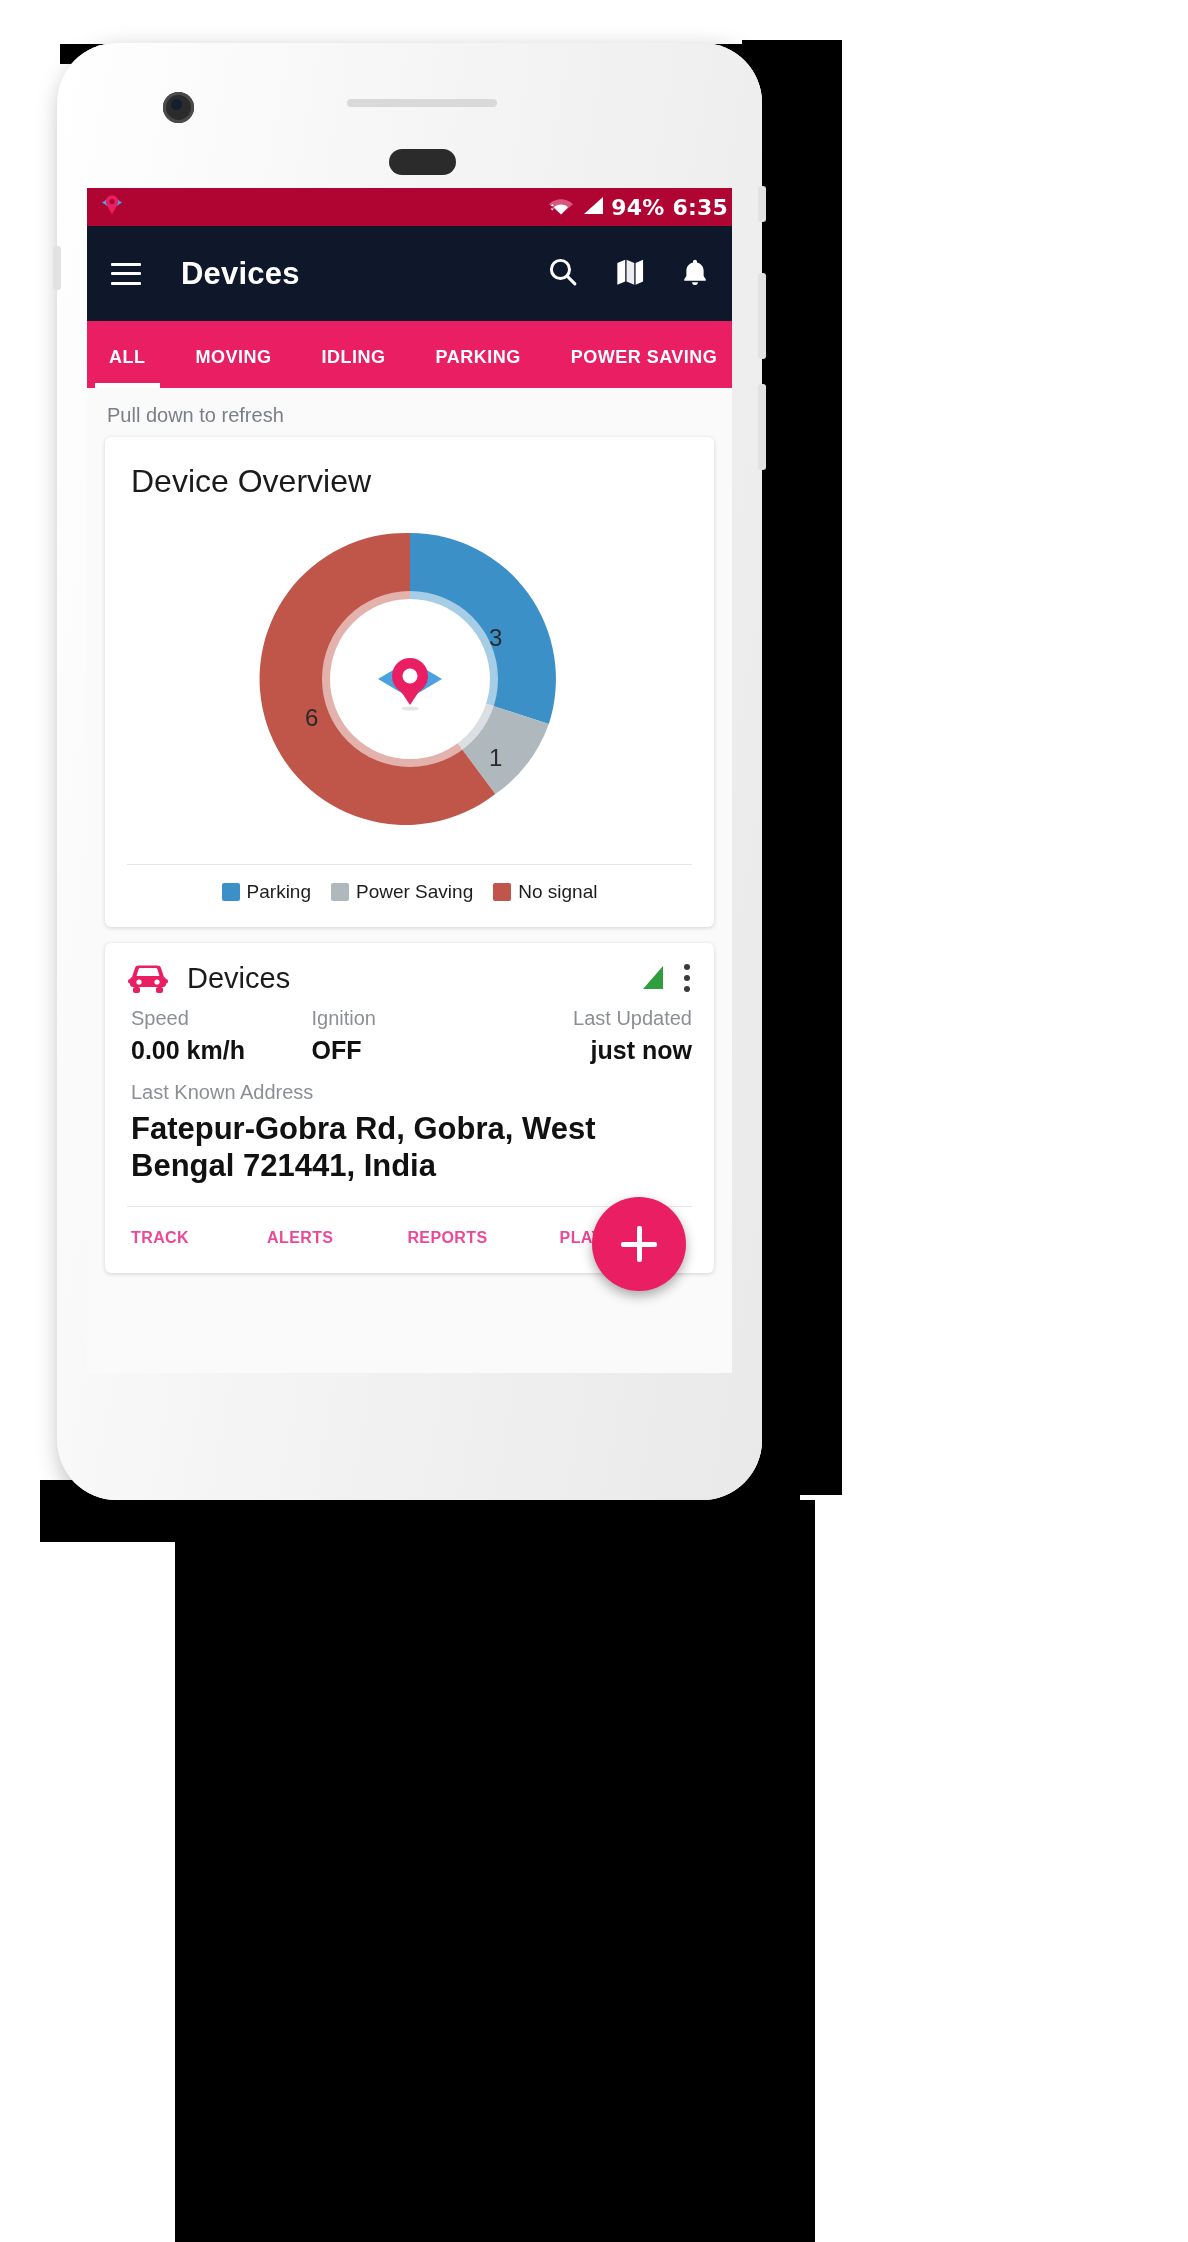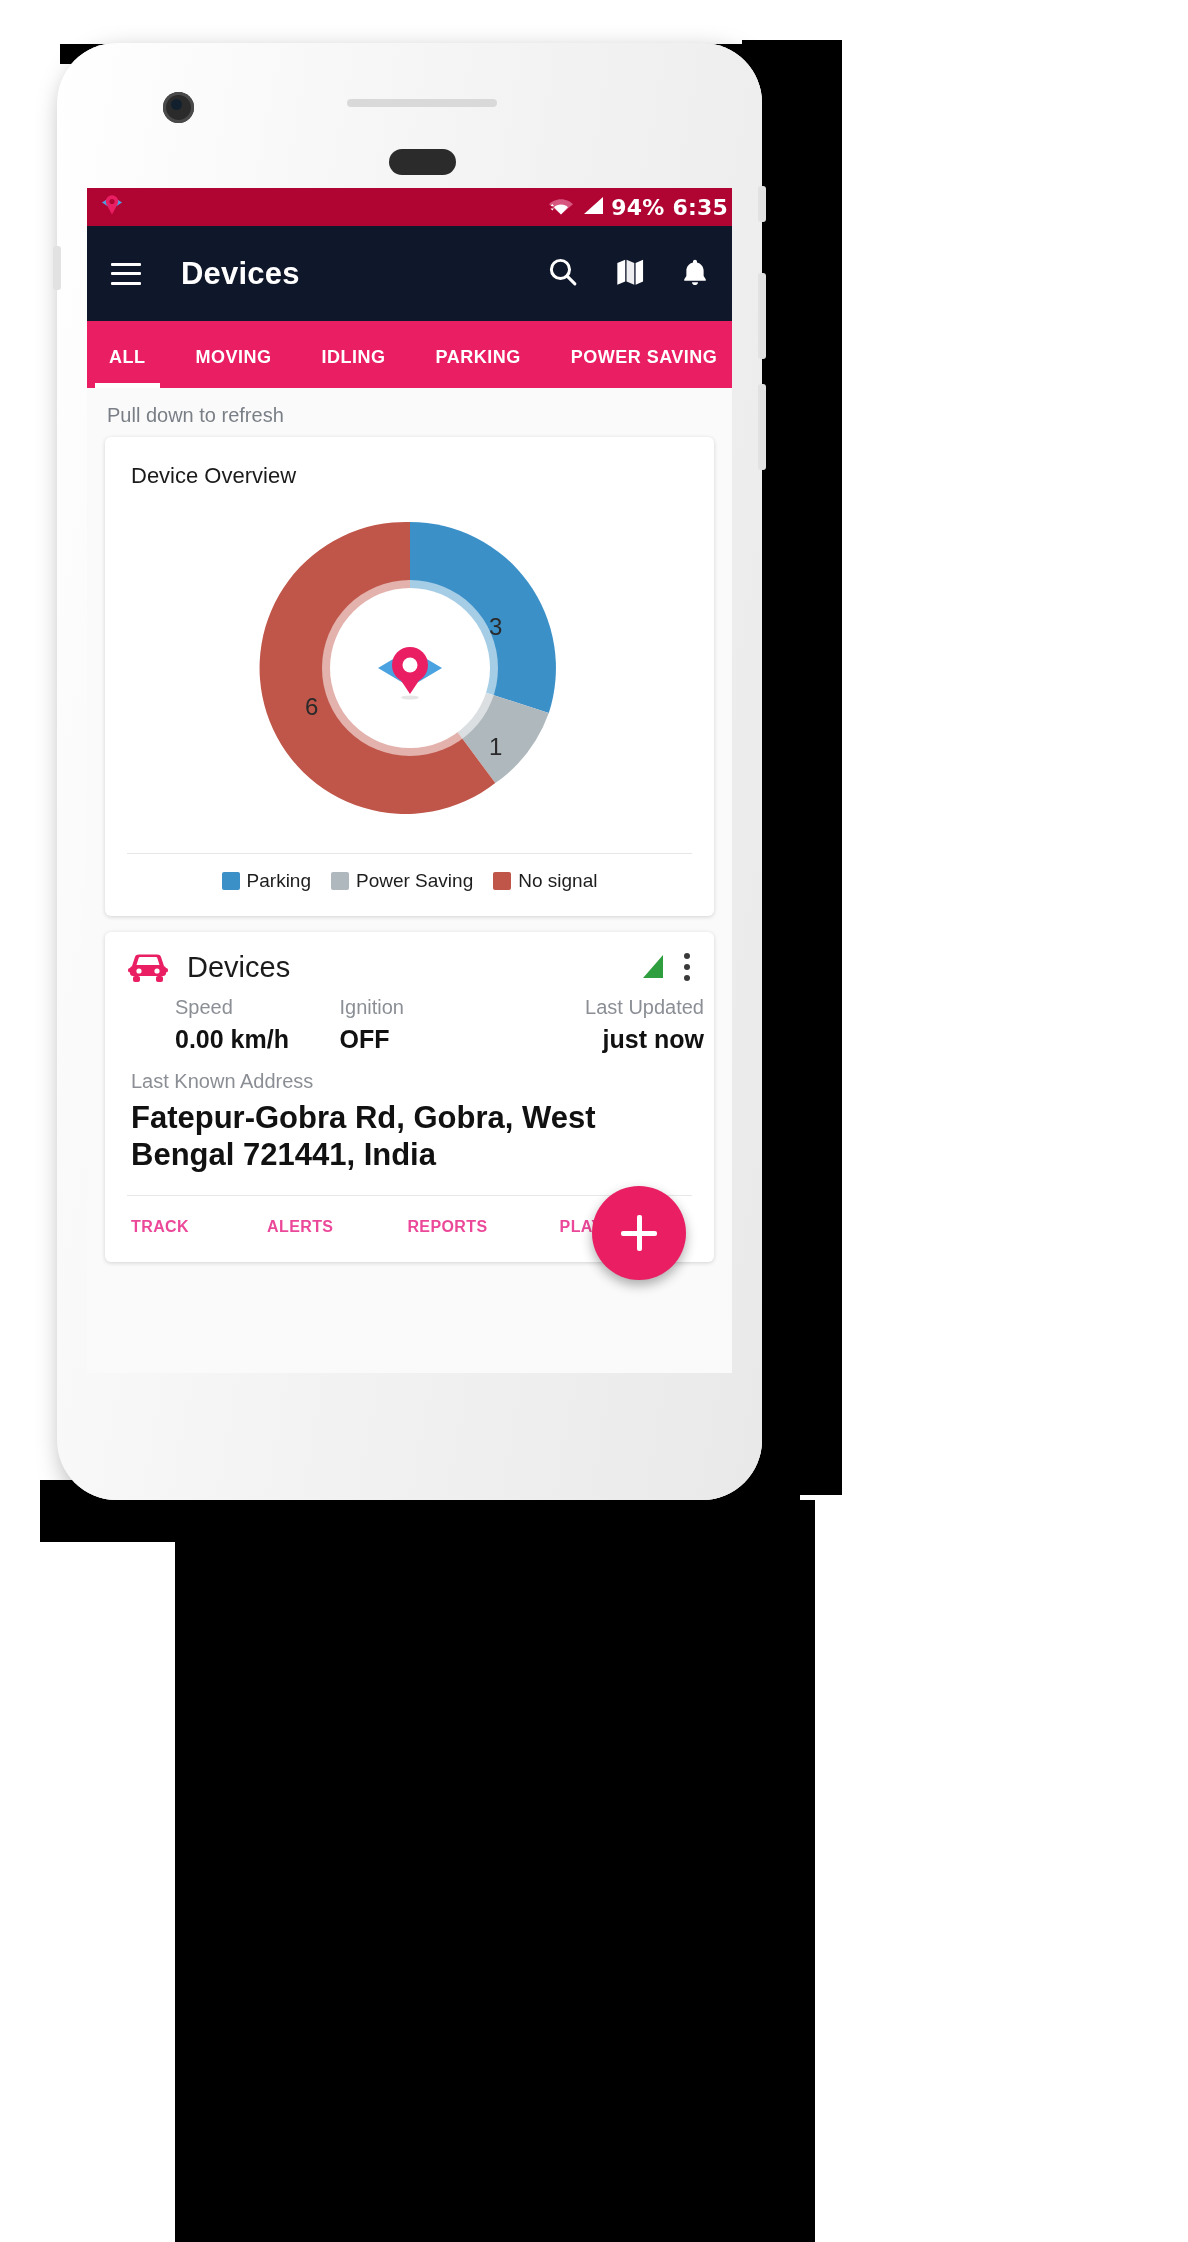--- a/index.html
+++ b/index.html
@@ -104,21 +104,21 @@
   .pull-refresh{
     color:#7a7f87; font-size:20px; padding:16px 0 10px 20px;
   }
 
   .card{
     background:#fff; border-radius:6px; margin:0 18px 0 18px;
     box-shadow:0 1px 4px rgba(0,0,0,.16);
     position:relative;
   }
   .card-title{
-    font-size:22px; color:#1b1b1b; padding:26px 0 0 26px; font-weight:400;
+    font-size:32px; color:#1b1b1b; padding:26px 0 0 26px; font-weight:400;
   }
 
   
   .donut-wrap{
     position:relative; width:100%; height:350px;
     display:flex; align-items:center; justify-content:center;
     margin-top:4px;
   }
   .donut-svg{ display:block; }
   .donut-label{
@@ -147,21 +147,21 @@
     display:flex; align-items:center; padding:18px 22px 0 22px;
   }
   .car-icon{ width:42px; height:34px; flex:none; }
   .dev-name{ font-size:29px; color:#1b1b1b; margin-left:18px; flex:1; }
   .signal-tri{ width:30px; height:30px; flex:none; margin-right:16px; }
   .kebab{ width:8px; display:flex; flex-direction:column; gap:5px; flex:none;
           cursor:pointer; padding-right:4px; }
   .kebab i{ width:6px; height:6px; border-radius:50%; background:#3a3a3a; display:block; }
 
   .stats{
-    display:flex; padding:12px 10px 0 26px;margin-left:44px;
+    display:flex; padding:12px 22px 0 26px;
   }
   .stat{ flex:1; }
   .stat.last{ flex:none; text-align:right; min-width:200px; }
   .stat-label{ font-size:20px; color:#8b8f95; }
   .stat-value{ font-size:25px; color:#111; font-weight:700; margin-top:6px; }
 
   .addr-block{ padding:16px 22px 0 26px; }
   .addr-label{ font-size:20px; color:#8b8f95; }
   .addr-value{ font-size:31px; color:#111; font-weight:700; margin-top:6px; line-height:1.2; }
 

